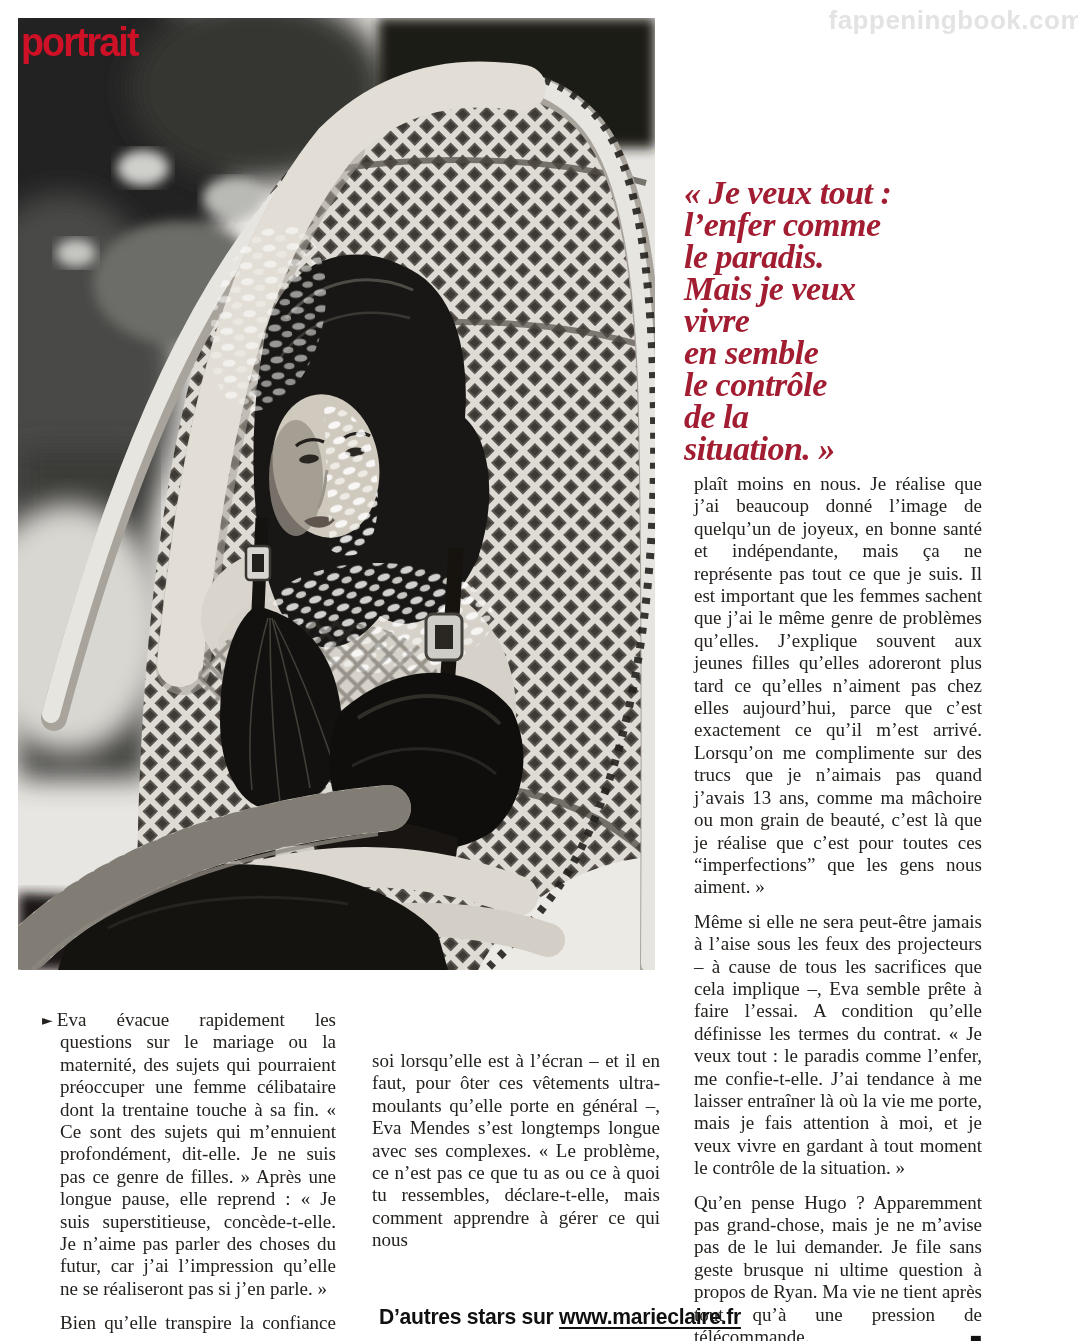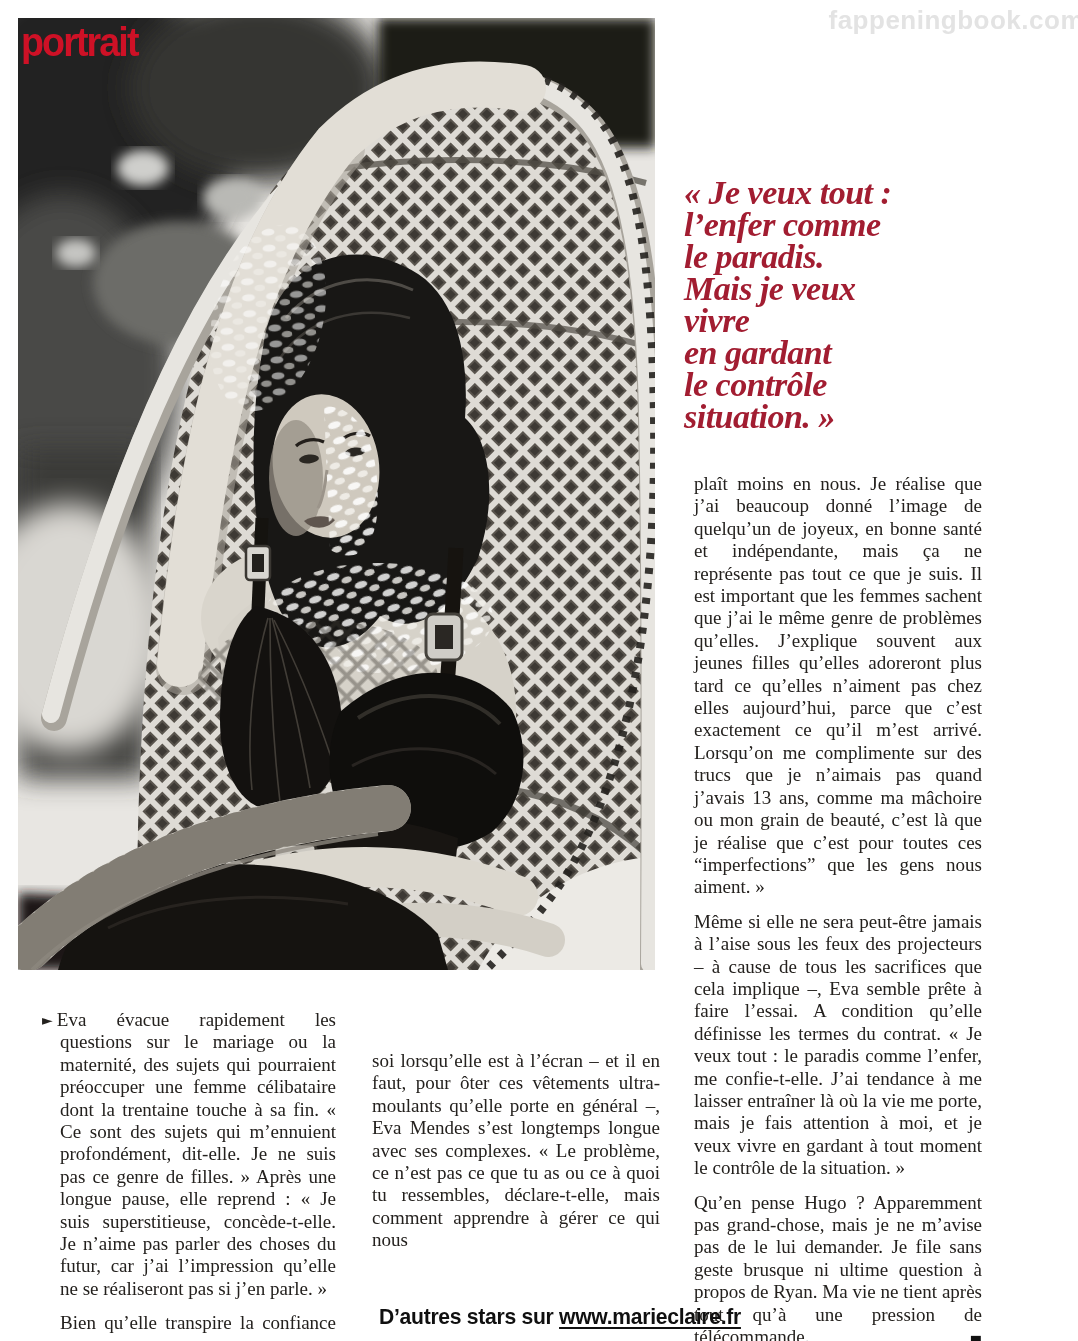--- a/index.html
+++ b/index.html
@@ -169,22 +169,23 @@
   <div class="section-label">portrait</div>
 
   <div class="watermark">fappeningbook.com</div>
 
   <div class="pullquote">
     <div>« Je veux tout :</div>
     <div>l’enfer comme</div>
     <div>le paradis.</div>
     <div>Mais je veux</div>
     <div>vivre</div>
-    <div>en gardant</div>
+    <div>en semble</div>
     <div>le contrôle</div>
+    <div>de la</div>
     <div>situation. »</div>
   </div>
 
   <div class="col col-left">
     <p class="arrow-para"><span class="arrow">►</span><span>Eva évacue rapidement les questions sur le mariage ou la maternité, des sujets qui pourraient préoccuper une femme célibataire dont la trentaine touche à sa fin. « Ce sont des sujets qui m’ennuient profondément, dit-elle. Je ne suis pas ce genre de filles. » Après une longue pause, elle reprend : « Je suis superstitieuse, concède-t-elle. Je n’aime pas parler des choses du futur, car j’ai l’impression qu’elle ne se réaliseront pas si j’en parle. »</span></p>
     <p>Bien qu’elle transpire la confiance en</p>
   </div>
 
   <div class="col col-middle">
     <p>soi lorsqu’elle est à l’écran – et il en faut, pour ôter ces vêtements ultra-moulants qu’elle porte en général –, Eva Mendes s’est longtemps longue avec ses complexes. « Le problème, ce n’est pas ce que tu as ou ce à quoi tu ressembles, déclare-t-elle, mais comment apprendre à gérer ce qui nous</p>

